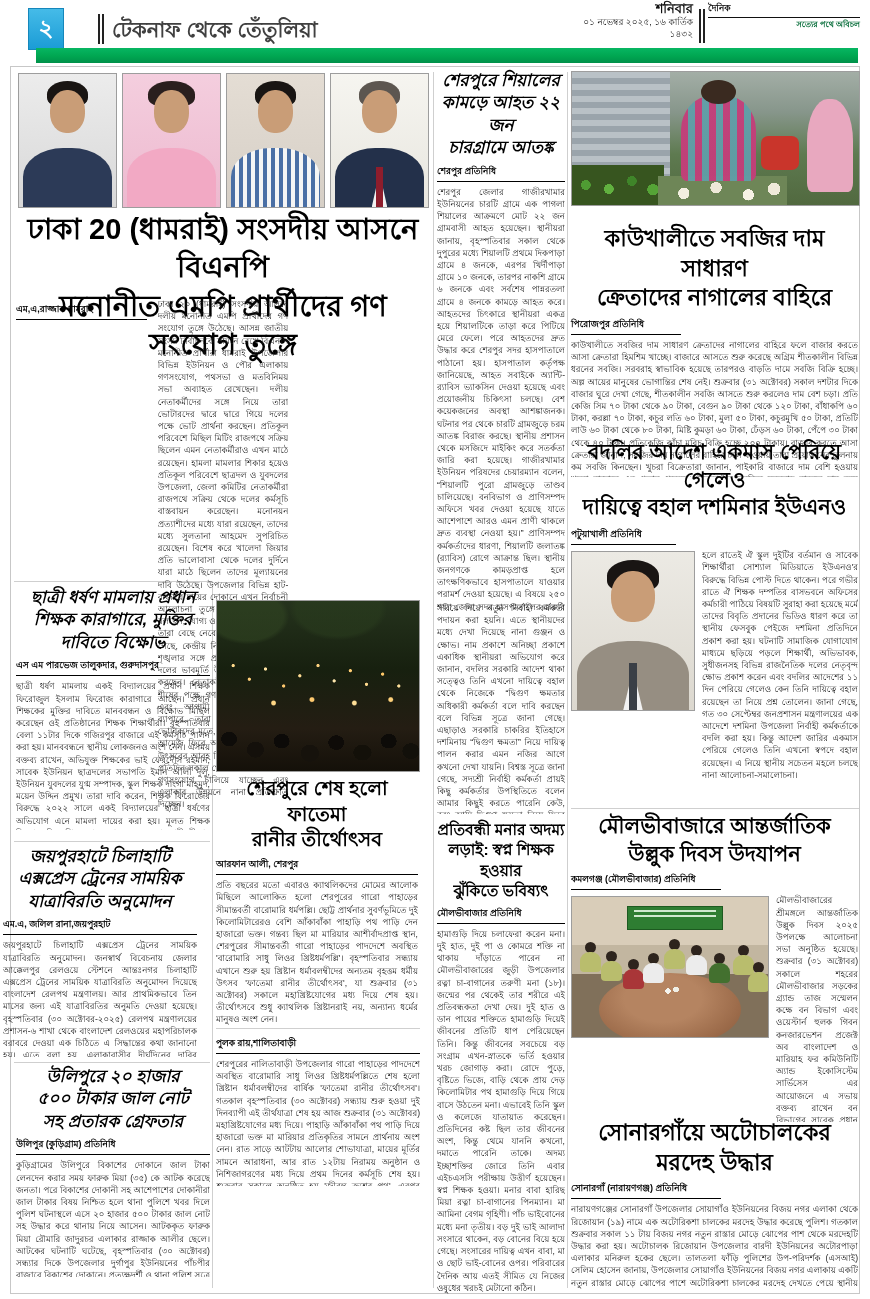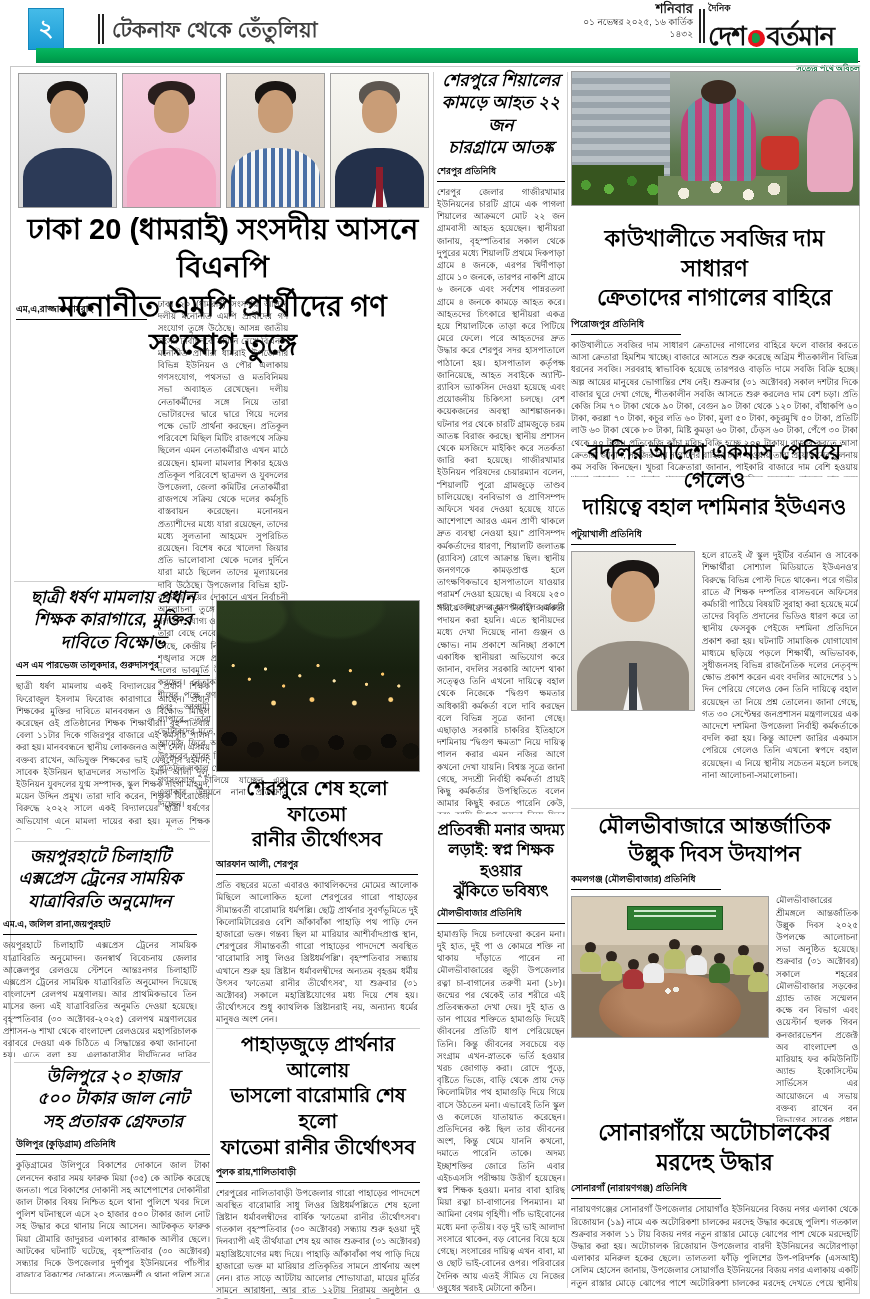--- a/index.html
+++ b/index.html
@@ -125,27 +125,20 @@
 <div class="abs pagenum">২</div>
 <div class="abs dbar" style="left:98px;top:14px;height:30px;"></div>
 <div class="abs region">টেকনাফ থেকে তেঁতুলিয়া</div>
 <div class="abs dateblock">
   <div class="wd">শনিবার</div>
   <div class="dl">০১ নভেম্বর ২০২৫, ১৬ কার্তিক ১৪৩২</div>
 </div>
 <div class="abs dbar" style="left:699px;top:9px;height:34px;"></div>
 <div class="abs logo">
   <div class="daily">দৈনিক</div>
-  <div class="nameline">
-    <span>দেশ</span>
-    <span class="dot">
-        <i></i>
-      </span>
-    <span>বর্তমান</span>
-  </div>
   <div class="tagwrap">সত্যের পথে অবিচল</div>
 </div>
 <div class="abs greenbar"></div>
 <div class="abs frame"></div>
 
 <div class="abs vrule" style="left:433px;top:72px;height:1216px;"></div>
 <div class="abs vrule" style="left:567px;top:72px;height:1216px;"></div>
 <div class="abs vrule" style="left:212px;top:586px;height:702px;"></div>
 <div class="abs hrule" style="left:14px;top:581px;width:196px;"></div>
 <div class="abs hrule" style="left:14px;top:841px;width:196px;"></div>
@@ -263,23 +256,20 @@
 
 <article class="abs" style="left:16px;top:1066px;width:194px;">
   <h2 class="hl hl-17">উলিপুরে ২০ হাজার
 ৫০০ টাকার জাল নোট
 সহ প্রতারক গ্রেফতার</h2>
   <div class="byline">উলিপুর (কুড়িগ্রাম) প্রতিনিধি</div>
   <div class="btxt" style="height:118px;">কুড়িগ্রামের উলিপুরে বিকাশের দোকানে জাল টাকা লেনদেন করার সময় ফারুক মিয়া (৩৫) কে আটক করেছে জনতা। পরে বিকাশের দোকানী সহ আশেপাশের দোকানীরা জাল টাকার বিষয় নিশ্চিত হলে থানা পুলিশে খবর দিলে পুলিশ ঘটনাস্থলে এসে ২০ হাজার ৫০০ টাকার জাল নোট সহ উদ্ধার করে থানায় নিয়ে আসেন। আটককৃত ফারুক মিয়া রৌমারি জাদুরচর এলাকার রাজ্জাক আলীর ছেলে। আটকের ঘটনাটি ঘটেছে, বৃহস্পতিবার (৩০ অক্টোবর) সন্ধ্যার দিকে উপজেলার দুর্গাপুর ইউনিয়নের পাঁচপীর বাজারে বিকাশের দোকানে। প্রত্যক্ষদর্শী ও থানা পুলিশ সূত্রে জানা যায়, পাঁচপীর বাজারের প্রতারক ফারুক মিয়া এক বিকাশের দোকানে ২০ হাজার টাকা বিকাশে লেনদেন করেন। এসময় দোকানদারের সাথে টাকা লেনদেন করেন ফারুক মিয়া। টাকা গুলো দেখে দোকানদারের সন্দেহ হলে আশেপাশের অন্যান্য দোকানদারের টাকা দেখার জন্য ডাক দেন। এসময় সবাই টাকা গুলো দেখে বুঝতে পারেন সব জাল টাকা।</div>
 </article>
 
 <article class="abs" style="left:216px;top:1032px;width:204px;">
-  <h2 class="hl hl-20">পাহাড়জুড়ে প্রার্থনার আলোয়
-ভাসলো বারোমারি শেষ হলো
-ফাতেমা রানীর তীর্থোৎসব</h2>
   <div class="byline">পুলক রায়,শালিতাবাড়ী</div>
   <div class="btxt" style="height:128px;">শেরপুরের নালিতাবাড়ী উপজেলার গারো পাহাড়ের পাদদেশে অবস্থিত বারোমারি সাধু লিওর খ্রিষ্টধর্মপল্লিতে শেষ হলো খ্রিষ্টান ধর্মাবলম্বীদের বার্ষিক 'ফাতেমা রানীর তীর্থোৎসব'। গতকাল বৃহস্পতিবার (৩০ অক্টোবর) সন্ধ্যায় শুরু হওয়া দুই দিনব্যাপী এই তীর্থযাত্রা শেষ হয় আজ শুক্রবার (৩১ অক্টোবর) মহাখ্রিষ্টযোগের মধ্য দিয়ে। পাহাড়ি আঁকাবাঁকা পথ পাড়ি দিয়ে হাজারো ভক্ত মা মারিয়ার প্রতিকৃতির সামনে প্রার্থনায় অংশ নেন। রাত সাড়ে আটটায় আলোর শোভাযাত্রা, মায়ের মূর্তির সামনে আরাধনা, আর রাত ১২টায় নিরাময় অনুষ্ঠান ও নিশিজাগরণের মধ্য দিয়ে প্রথম দিনের কর্মসূচি শেষ হয়। শুক্রবার সকালে অনুষ্ঠিত হয় 'জীবন্ত ক্রুশের পথ', এরপর মহাখ্রিষ্টযোগ দিয়ে পরিসমাপ্তি ঘটে তীর্থোৎসবের। উদ্বোধন করেন বাংলাদেশে নিযুক্ত ভ্যাটিকান রাষ্ট্রদূত কেভিন এস. রান্ডাল। উপস্থিত ছিলেন শেরপুরের জেলা প্রশাসক তরফদার মাহমুদুর রহমান ও পুলিশ সুপার আমিনুল ইসলাম। ১৯৪২ সালে ৪২ একর জমির ওপর প্রতিষ্ঠিত বারোমারি ধর্মপল্লিতে ১৯৯৮ সাল থেকে প্রতিবছরই এখানে অনুষ্ঠিত হয় এই পবিত্র উৎসব। খাগড়াছড়ি থেকে আসা তীর্থযাত্রী জুয়েল ত্রিপুরা বলেন, “প্রথমবার এসেছি, মনে হচ্ছে আত্মা শান্তি পেয়েছে।” মুক্তাগাছার বলেন, “মা মারিয়ার কাছে এলে মনের কষ্ট দূর হয়।”</div>
 </article>
 
 <article class="abs" style="left:571px;top:812px;width:287px;">
   <h2 class="hl hl-21">মৌলভীবাজারে আন্তর্জাতিক
 উল্লুক দিবস উদযাপন</h2>
   <div class="byline" style="width:150px;margin-top:5px;">কমলগঞ্জ (মৌলভীবাজার) প্রতিনিধি</div>
   <div style="height:228px;overflow:hidden;">
     <div class="floatL group" style="width:196px;height:140px;">

